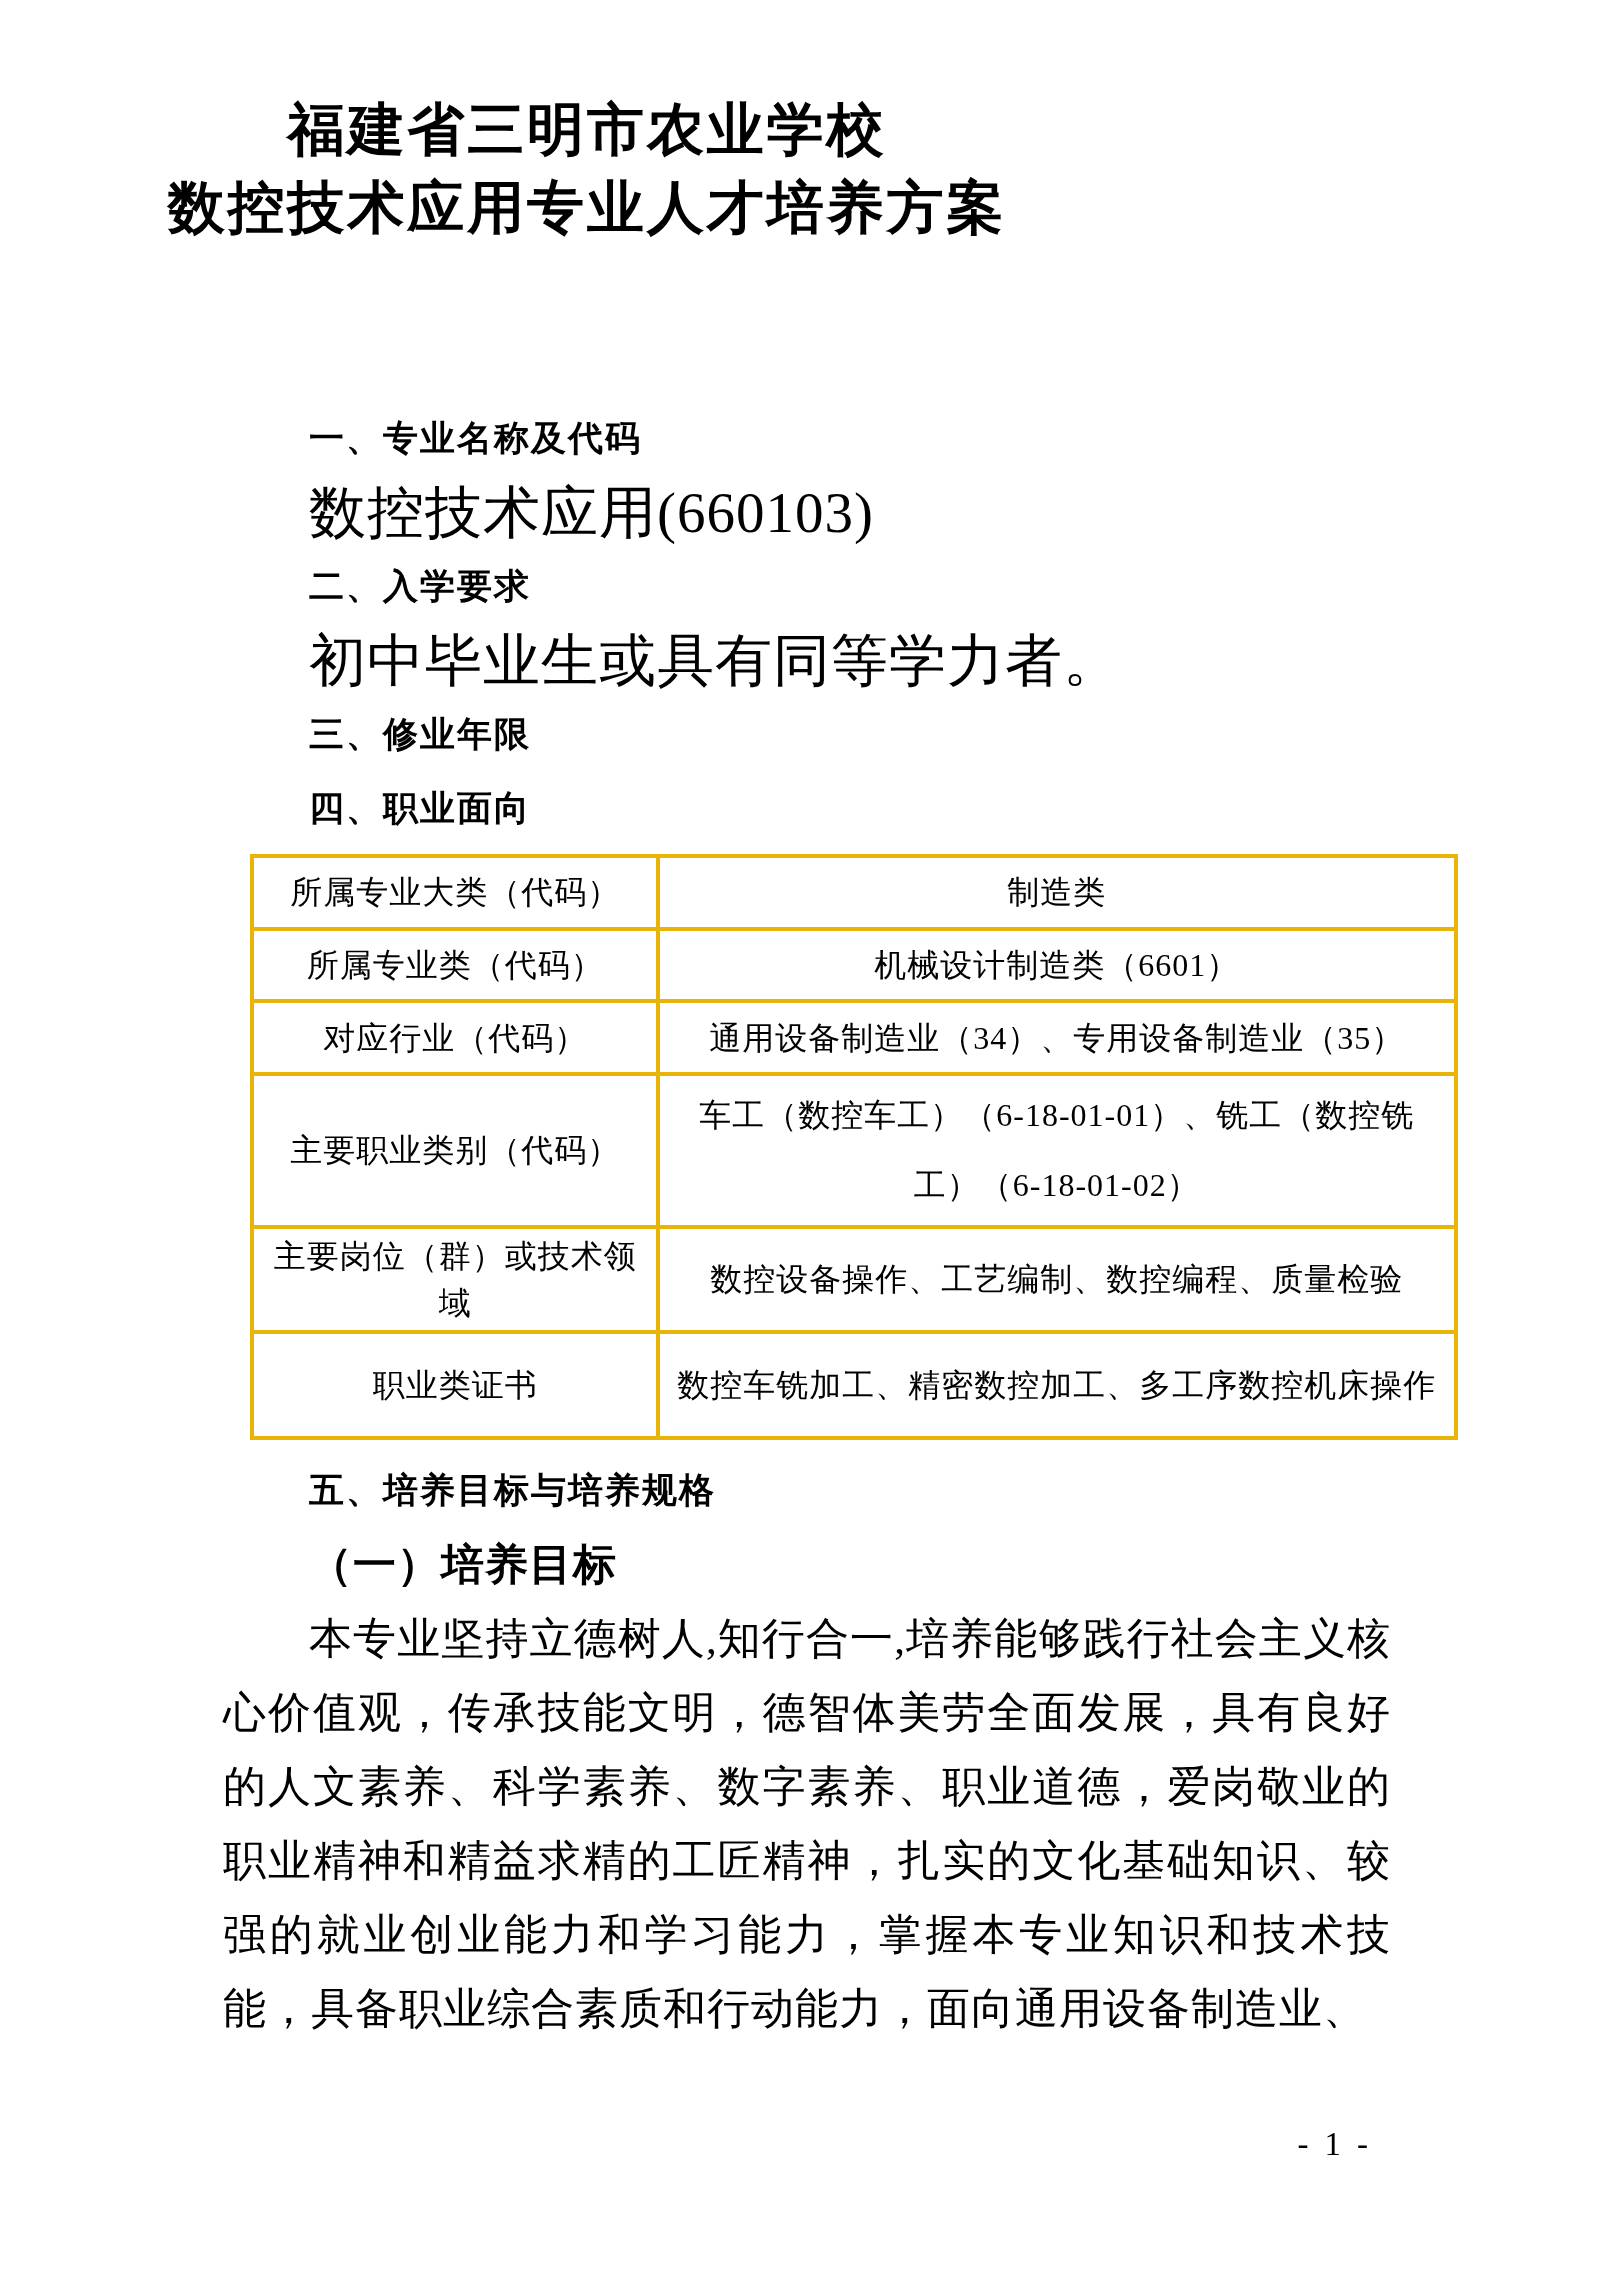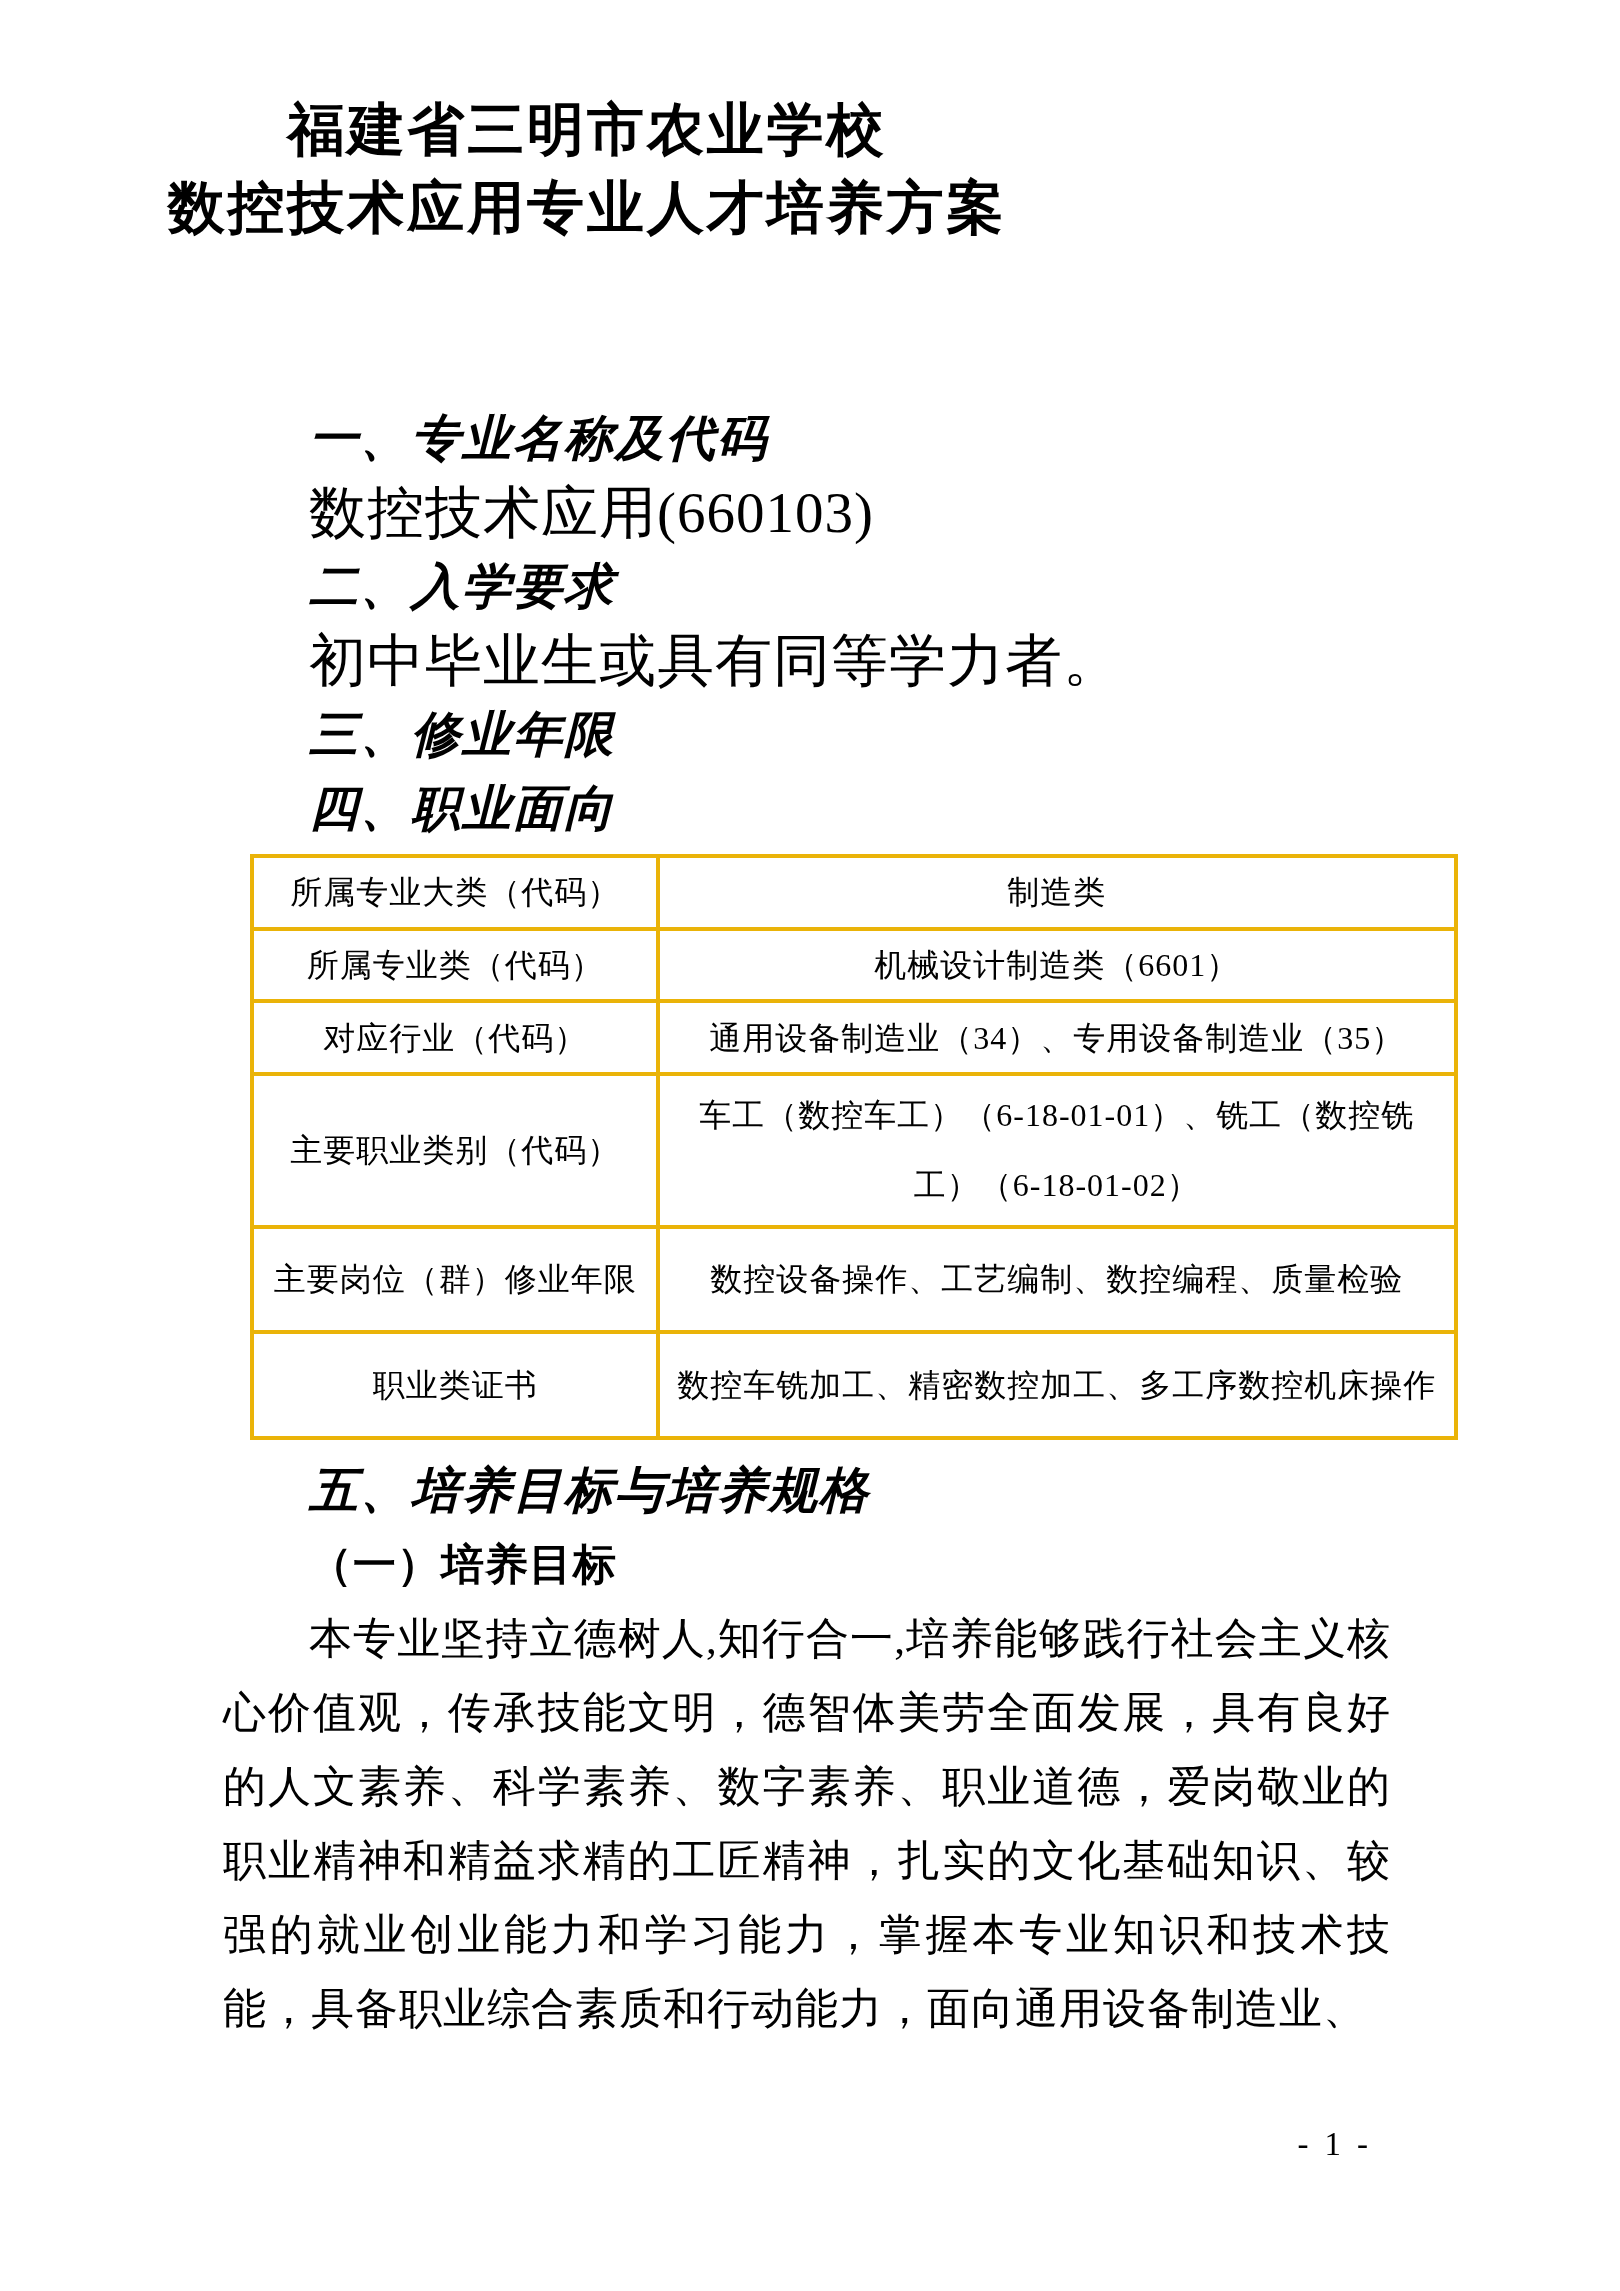--- a/index.html
+++ b/index.html
@@ -27,27 +27,26 @@
     font-size: 57px;
     font-weight: bold;
     line-height: 78px;
     letter-spacing: 2.9px;
     margin: 0 0 155px 0;
     width: 1620px;
     margin-left: -223px;
   }
   .title-line { display: block; }
   .heading {
-    font-size: 49px;
+    font-size: 35px;
     font-weight: bold;
     line-height: 74px;
     text-indent: 86px;
     margin: 0;
     letter-spacing: 2px;
-    font-style: italic;
   }
   .body-line {
     font-size: 57px;
     font-weight: normal;
     line-height: 74px;
     text-indent: 86px;
     margin: 0;
     letter-spacing: 1px;
   }
   .sub-heading {
@@ -130,21 +129,21 @@
         </tr>
         <tr class="r-small">
           <td class="label-cell">对应行业（代码）</td>
           <td class="value-cell">通用设备制造业（34）、专用设备制造业（35）</td>
         </tr>
         <tr class="r-tall">
           <td class="label-cell">主要职业类别（代码）</td>
           <td class="value-cell">车工（数控车工）（6-18-01-01）、铣工（数控铣工）（6-18-01-02）</td>
         </tr>
         <tr class="r-medium">
-          <td class="label-cell">主要岗位（群）修业年限</td>
+          <td class="label-cell">主要岗位（群）或技术领域</td>
           <td class="value-cell">数控设备操作、工艺编制、数控编程、质量检验</td>
         </tr>
         <tr class="r-medium">
           <td class="label-cell">职业类证书</td>
           <td class="value-cell">数控车铣加工、精密数控加工、多工序数控机床操作</td>
         </tr>
       </tbody>
     </table>
 
     <p class="heading">五、培养目标与培养规格</p>

